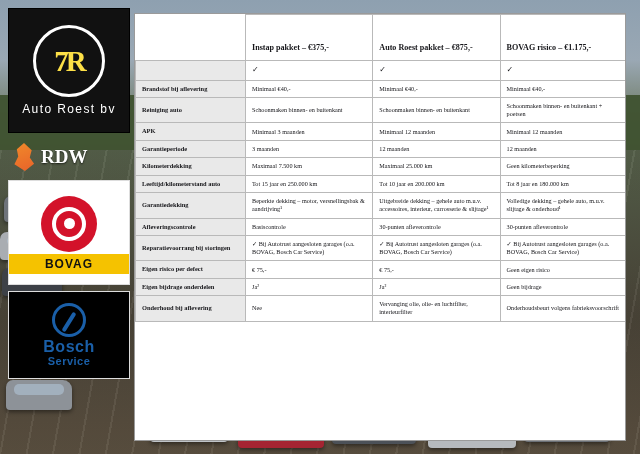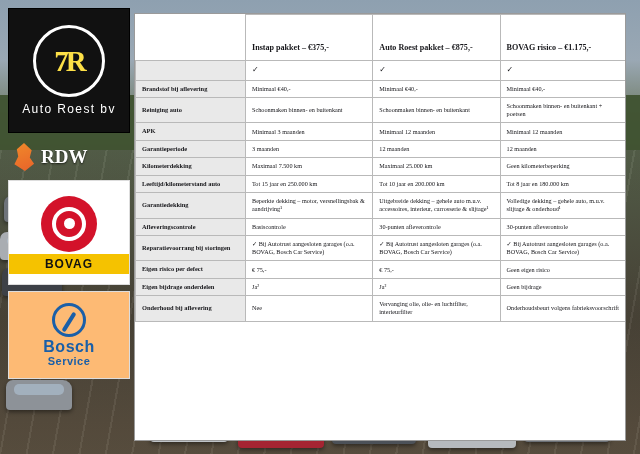--- a/index.html
+++ b/index.html
@@ -194,21 +194,21 @@
     font-size: 12px;
     font-weight: bold;
     color: #111;
     letter-spacing: 1px;
     padding: 3px 0;
   }
 
   
   #logo-bosch {
     top: 283px; height: 88px;
-    background: #fdba74;
+    background: #000000;
     flex-direction: column;
     border: 1px solid #ddd;
     justify-content: center;
   }
   #logo-bosch .bcircle {
     width: 34px; height: 34px;
     border-radius: 50%;
     border: 3px solid #1a5fa8;
     position: relative;
   }

